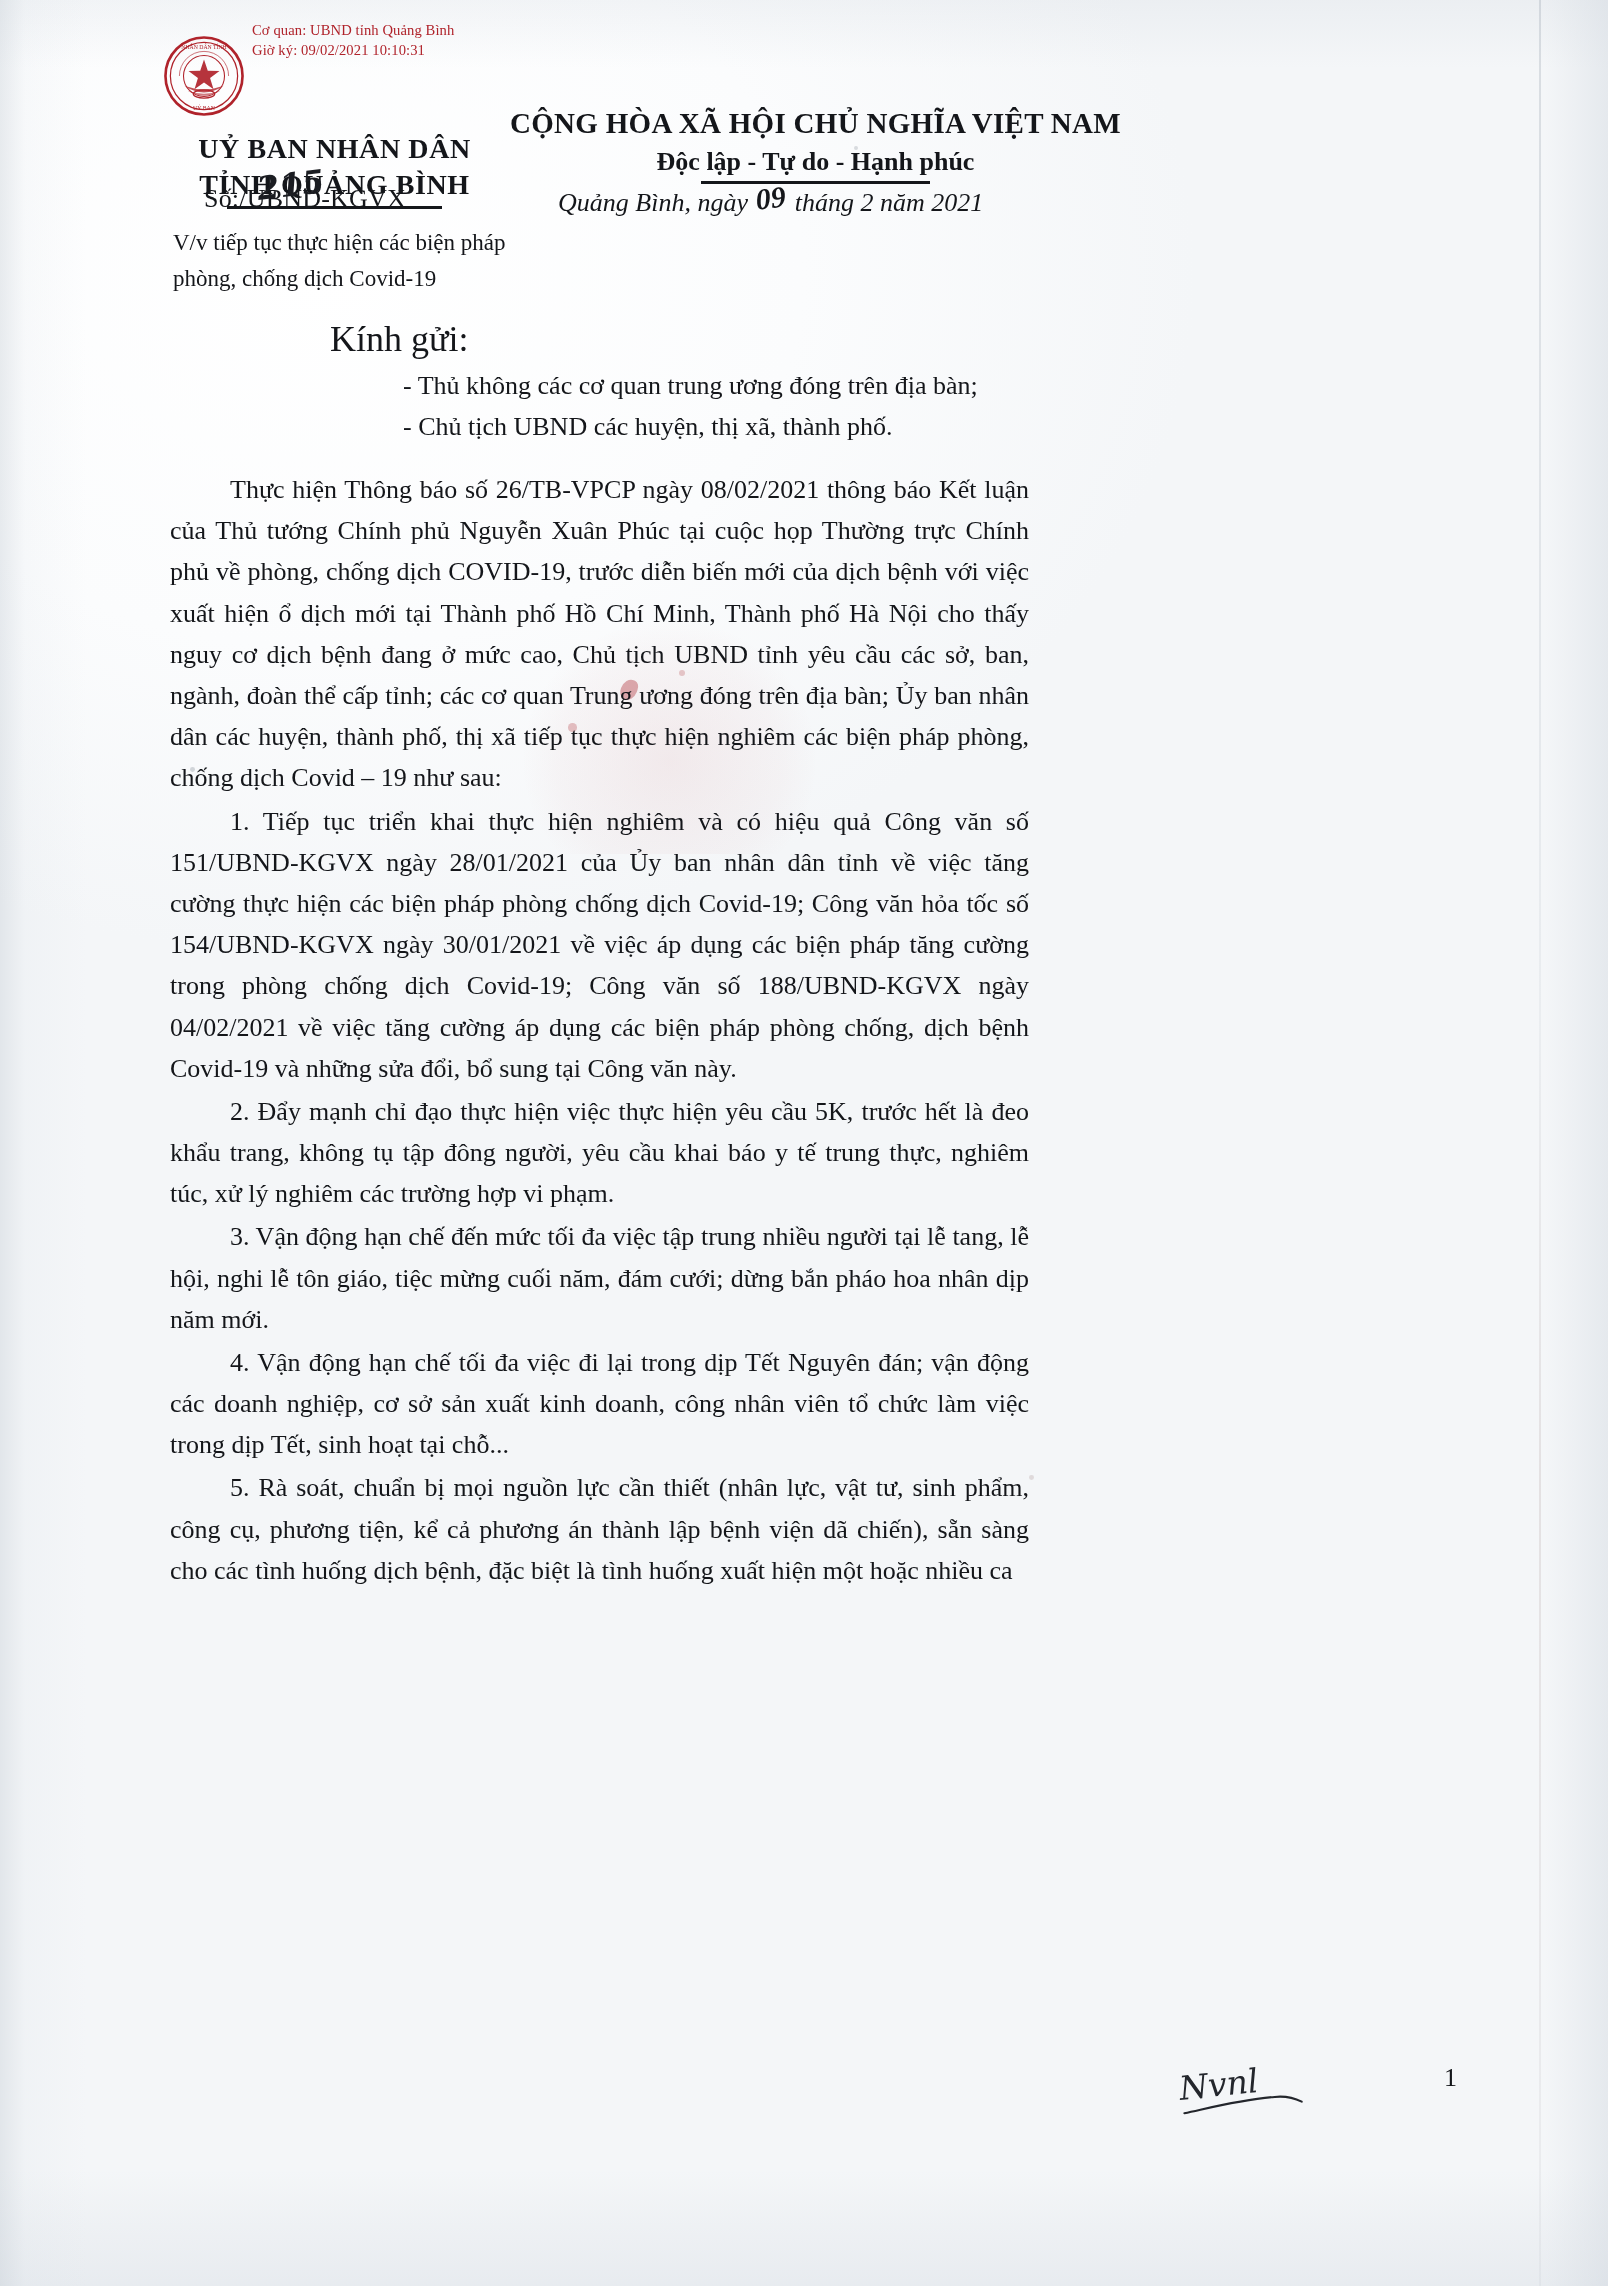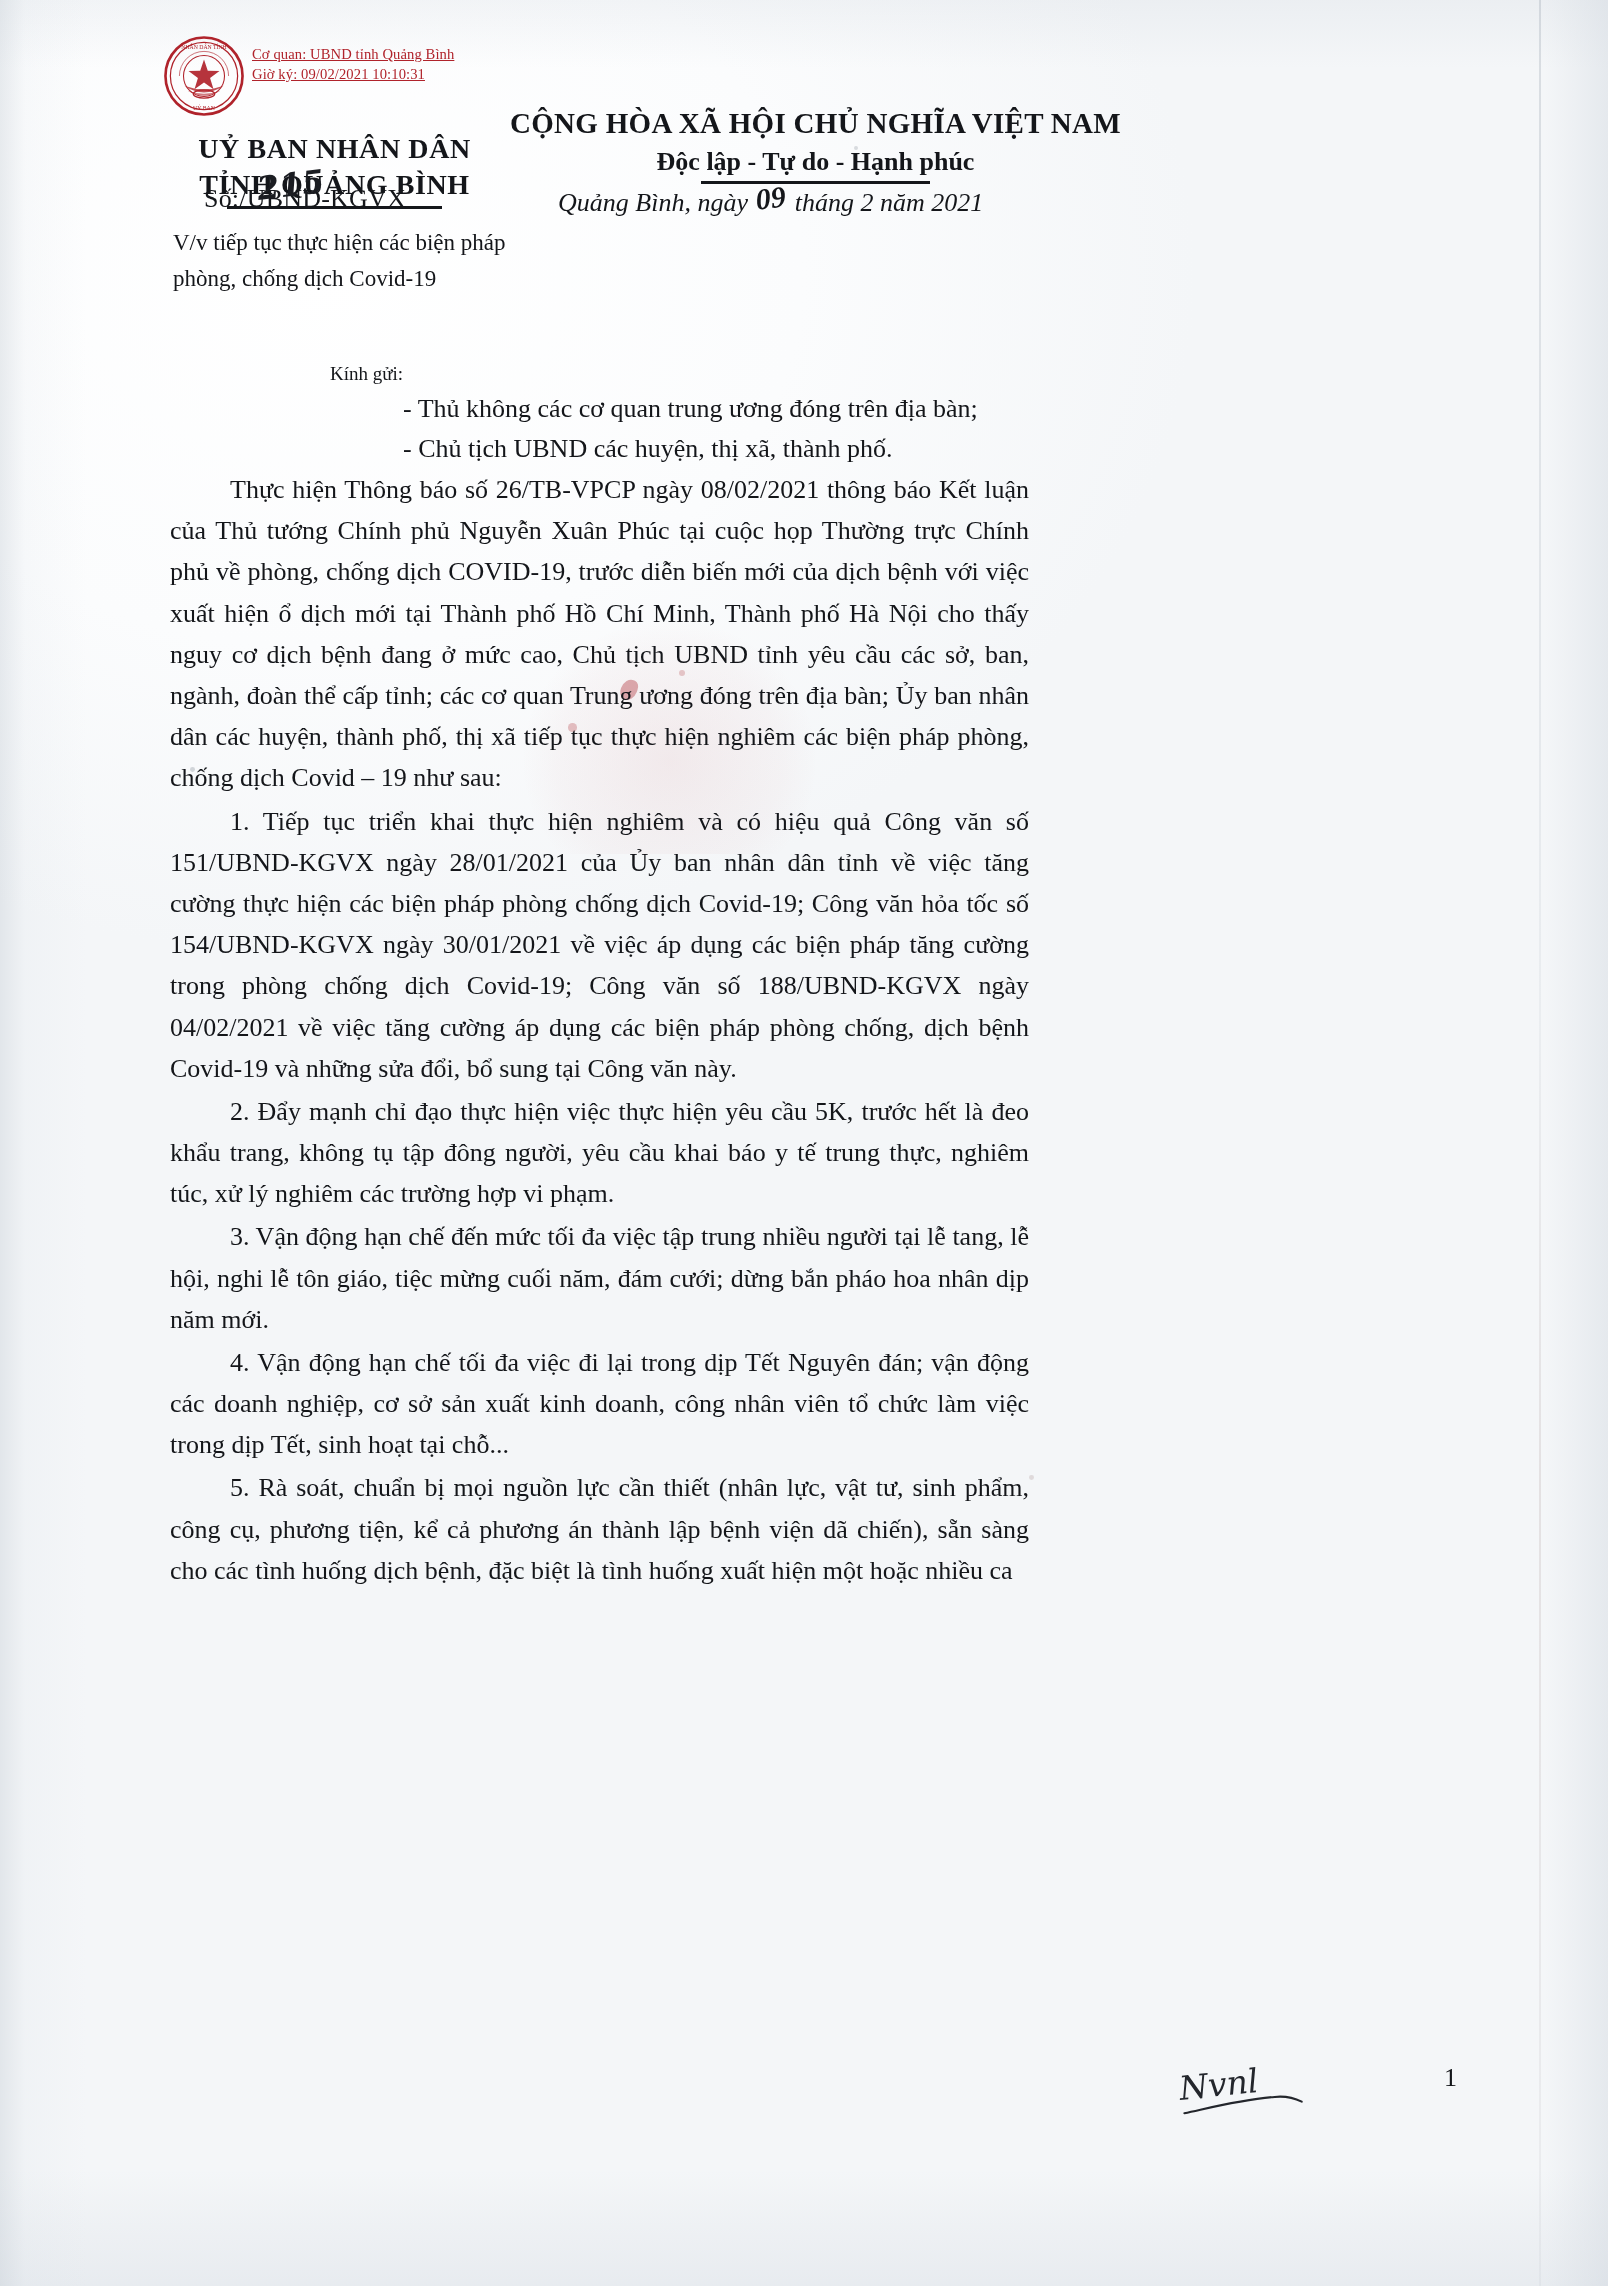--- a/index.html
+++ b/index.html
@@ -37,24 +37,24 @@
   .content{position:absolute;inset:0;}
 
   
   #sig-stamp{
     position:absolute;left:163px;top:21.3px;width:408px;height:89px;
   }
   #sig-seal{
     position:absolute;left:0;top:13.6px;width:82px;height:82px;
   }
   #sig-text{
-    position:absolute;left:89px;top:24px;
+    position:absolute;left:89px;top:0;
     font-family:"Liberation Serif","DejaVu Serif",serif;
     font-size:14.6px;line-height:1.35;color:#b0232b;
-    letter-spacing:0.1px;white-space:nowrap;text-decoration:underline;
+    letter-spacing:0.1px;white-space:nowrap;
   }
 
   
   .lh{position:absolute;}
   .lh-left{left:126px;top:107px;width:417px;text-align:center;margin-top:24px;}
   .lh-right{left:505px;top:105px;width:621px;text-align:center;}
 
   .org1,.org2{
     font-weight:bold;font-size:28px;letter-spacing:0.6px;line-height:1.30;
     white-space:nowrap;
@@ -93,21 +93,21 @@
   }
 
   
   #subject{
     position:absolute;left:173px;top:225px;width:408px;
     font-size:23px;line-height:1.55;
   }
 
   
   #recipients{position:absolute;left:330px;top:312px;width:737px;}
-  #kinhgui{font-size:19px;line-height:1.5;margin-top:48px;}
+  #kinhgui{font-size:36px;line-height:1.5;}
   .rcpt{font-size:26px;line-height:1.56;margin-left:73px;white-space:nowrap;}
 
   
   #body{
     position:absolute;left:170px;top:469px;width:859px;
     font-size:26px;line-height:1.585;
     text-align:justify;
     text-justify:inter-word;
   }
   #body p{margin:0 0 1.9px 0;text-indent:60px;}

